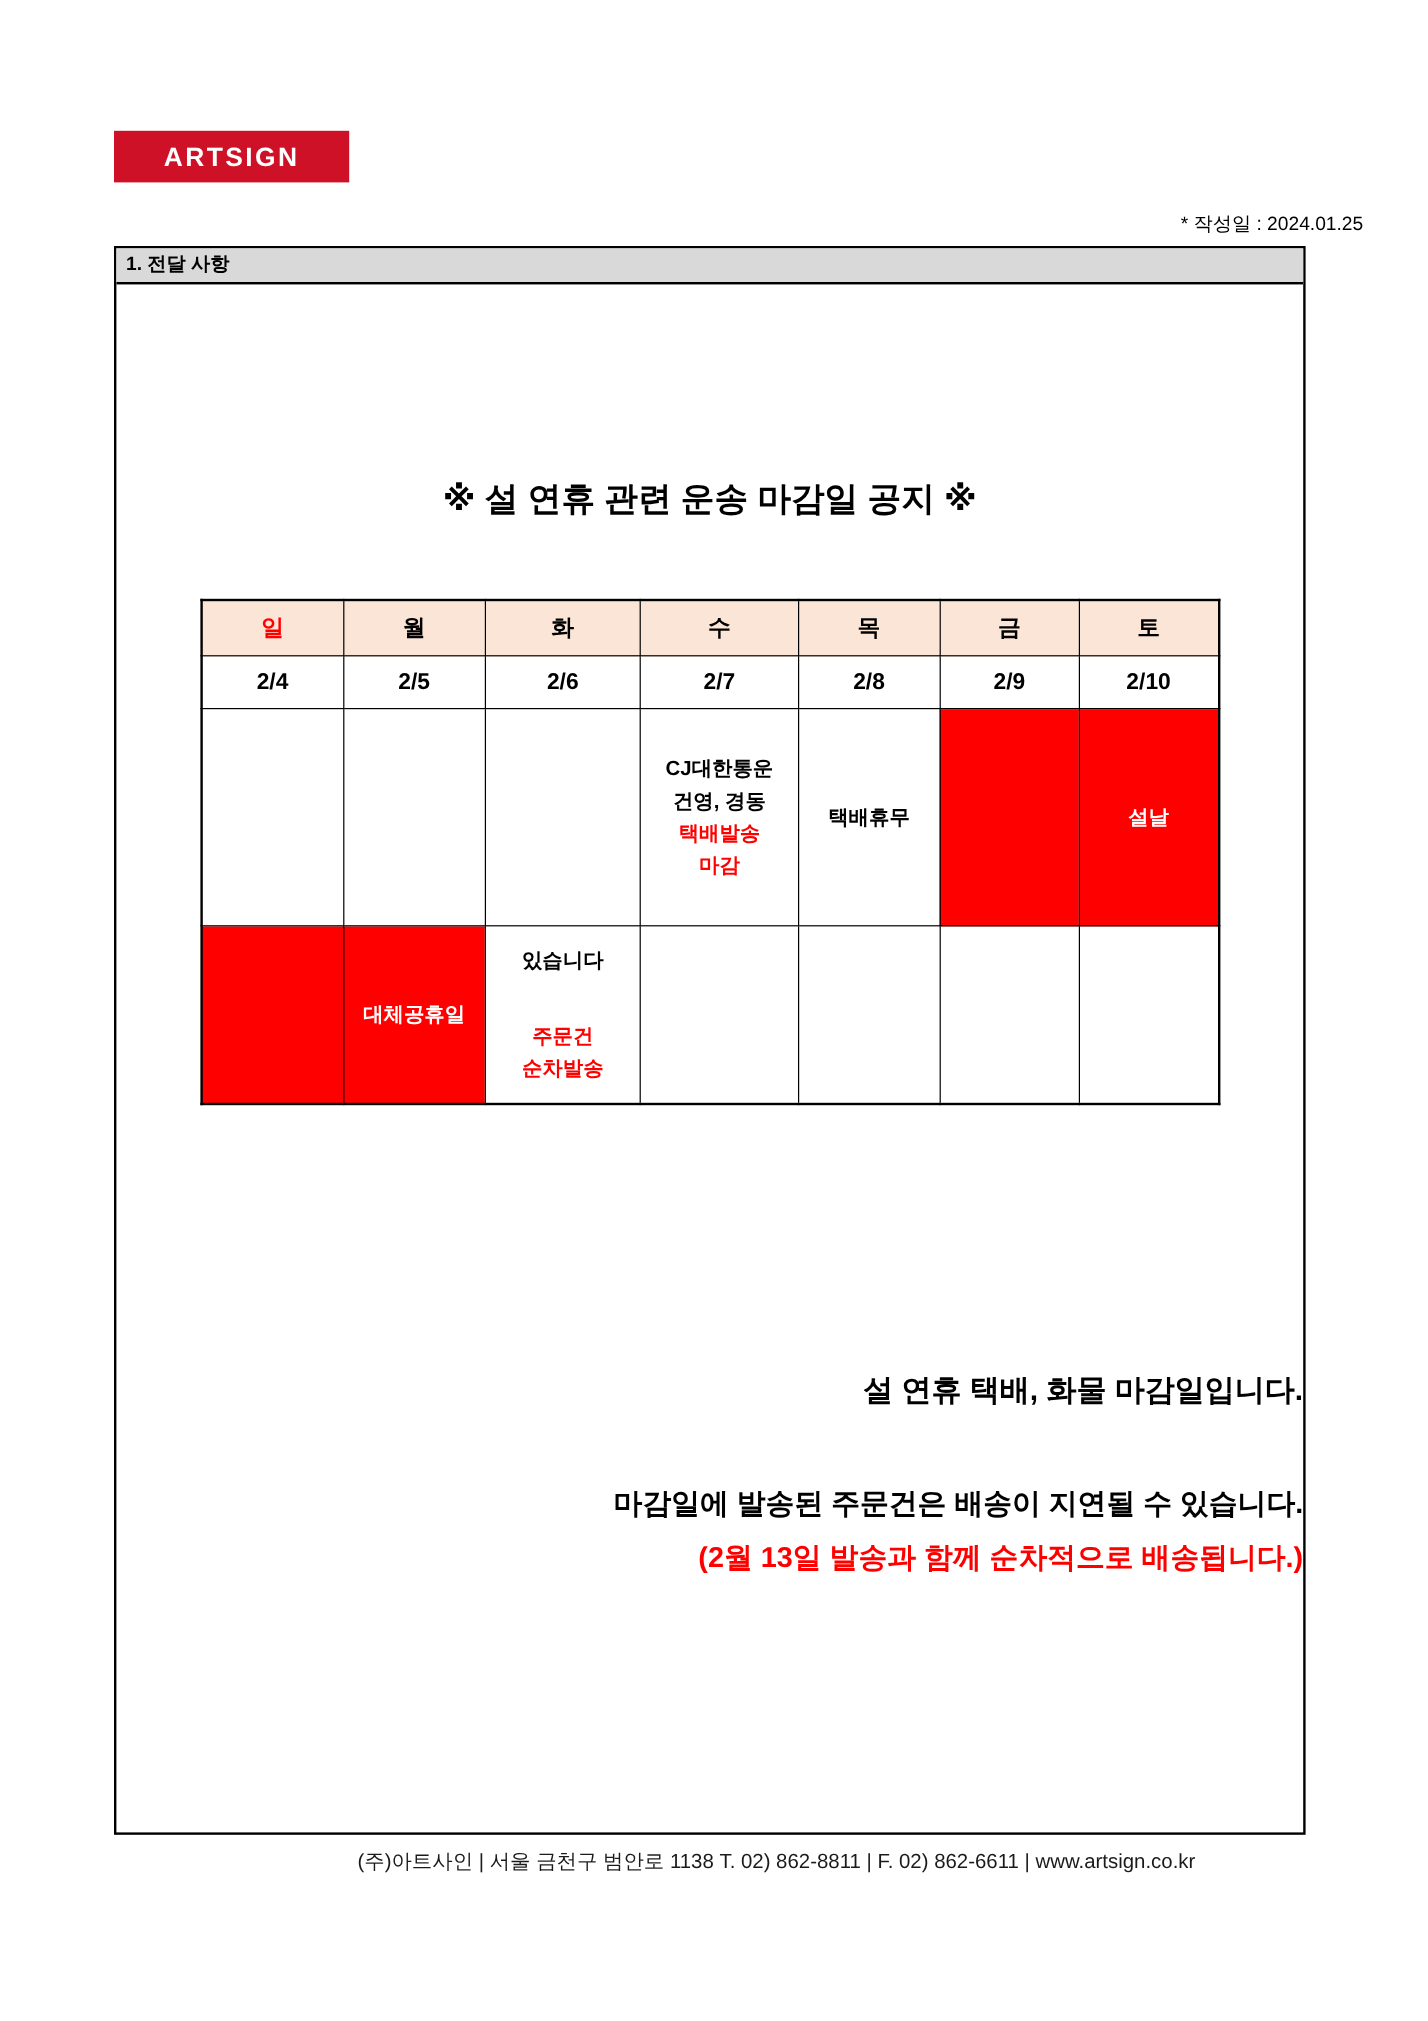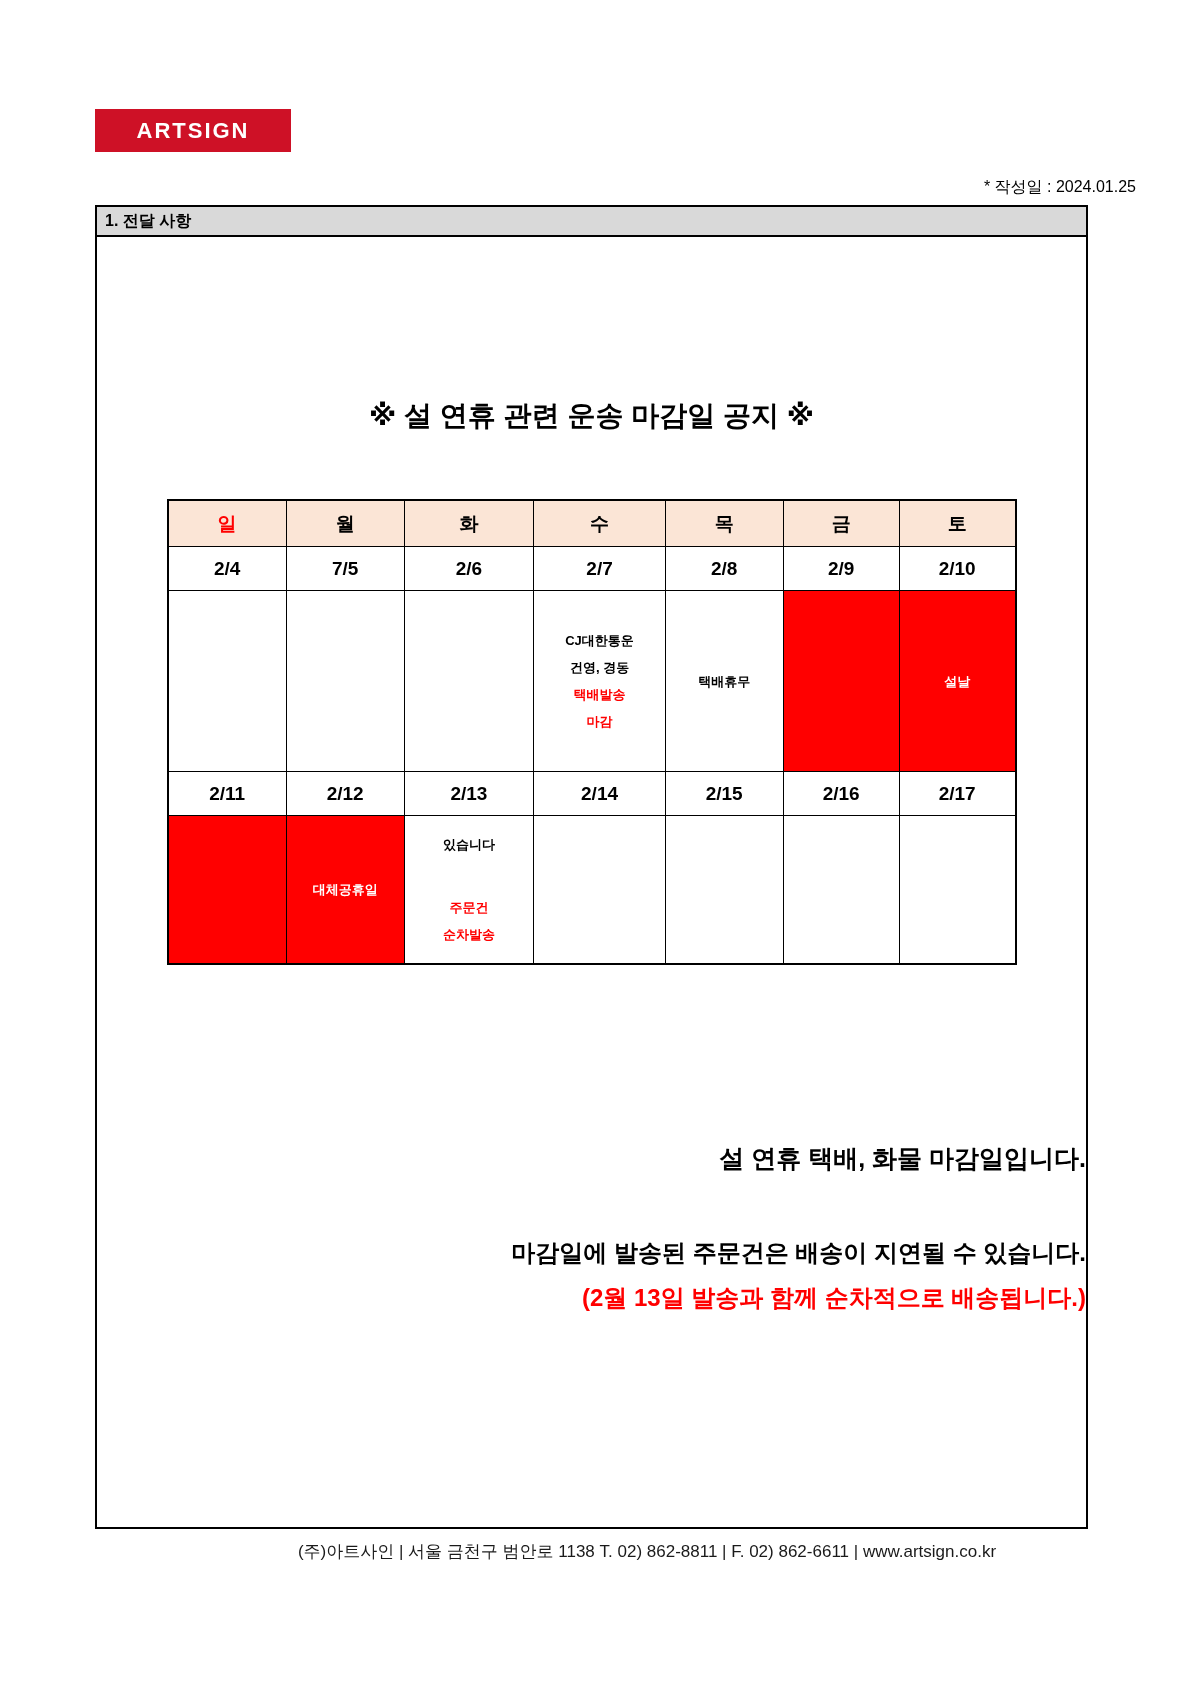--- a/index.html
+++ b/index.html
@@ -46,21 +46,21 @@
     width:850px;border-collapse:collapse;border:2.5px solid #000;
     table-layout:fixed;
   }
   table.calendar td{
     border:1.5px solid #000;
     text-align:center;vertical-align:middle;
     font-weight:bold;padding:0;
   }
   tr.weekday-row td{height:45px;background:var(--header-peach,#fbe5d6);font-size:19px;}
   tr.date-row td{height:43px;font-size:19px;}
-  tr.content-row td{font-size:13px;}
+  tr.content-row td{font-size:17px;}
   tr.row1 td{height:180px;}
   tr.row2 td{height:147px;}
   td.bg-red{background:var(--holiday-red,#ff0000);}
   .cal-line{line-height:27px;}
   .cal-line.spacer{height:36px;}
   .c-red{color:var(--text-red,#ff0000);}
   .c-white{color:#ffffff;}
   .msg{position:absolute;left:0;width:100%;text-align:right;font-weight:bold;}
   .msg1{top:905px;font-size:25px;}
   .msg2{top:1000px;font-size:24px;}
@@ -120,21 +120,21 @@
               </td>
               <td>
                 <div class="cal-line">토</div>
               </td>
             </tr>
             <tr class="date-row">
               <td>
                 <div class="cal-line">2/4</div>
               </td>
               <td>
-                <div class="cal-line">7/5</div>
+                <div class="cal-line">2/5</div>
               </td>
               <td>
                 <div class="cal-line">2/6</div>
               </td>
               <td>
                 <div class="cal-line">2/7</div>
               </td>
               <td>
                 <div class="cal-line">2/8</div>
               </td>
@@ -156,43 +156,20 @@
                 <div class="cal-line c-red">마감</div>
               </td>
               <td>
                 <div class="cal-line">택배휴무</div>
               </td>
               <td class="bg-red"></td>
               <td class="bg-red">
                 <div class="cal-line c-white">설날</div>
               </td>
             </tr>
-            <tr class="date-row">
-              <td>
-                <div class="cal-line">2/11</div>
-              </td>
-              <td>
-                <div class="cal-line">2/12</div>
-              </td>
-              <td>
-                <div class="cal-line">2/13</div>
-              </td>
-              <td>
-                <div class="cal-line">2/14</div>
-              </td>
-              <td>
-                <div class="cal-line">2/15</div>
-              </td>
-              <td>
-                <div class="cal-line">2/16</div>
-              </td>
-              <td>
-                <div class="cal-line">2/17</div>
-              </td>
-            </tr>
             <tr class="content-row row2">
               <td class="bg-red"></td>
               <td class="bg-red">
                 <div class="cal-line c-white">대체공휴일</div>
               </td>
               <td>
                 <div class="cal-line">있습니다</div>
                 <div class="cal-line spacer"></div>
                 <div class="cal-line c-red">주문건</div>
                 <div class="cal-line c-red">순차발송</div>

